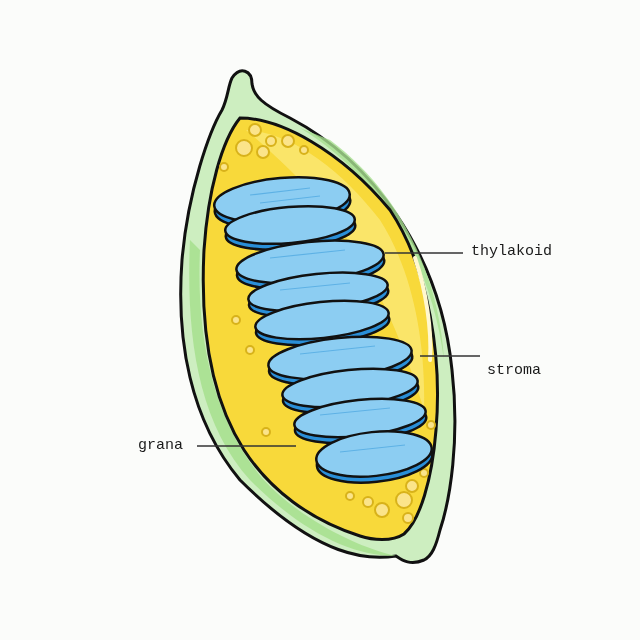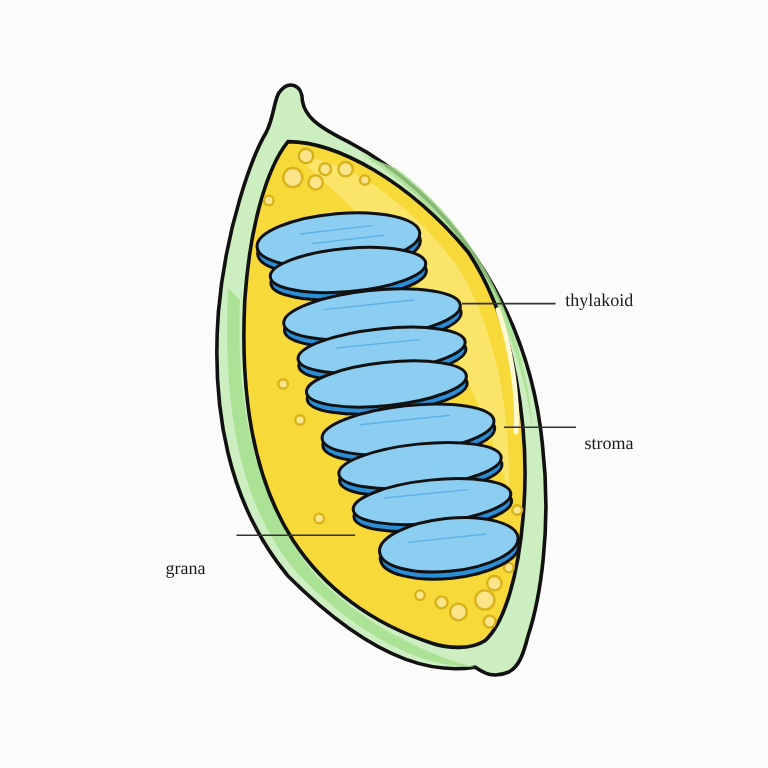--- a/index.html
+++ b/index.html
@@ -1,18 +1,18 @@
 <!DOCTYPE html>
 <html><head>
 <meta charset="utf-8">
 <style>
   html, body { margin:0; padding:0; background:#fbfcfa; }
   #stage { position:relative; width:640px; height:640px; overflow:hidden; background:#fbfcfa; }
   svg { position:absolute; left:0; top:0; }
-  .label { position:absolute; font-family:Liberation Serif, serif; font-size:15px; color:#1a1a1a; }
+  .label { position:absolute; font-family:Liberation Mono, monospace; font-size:15px; color:#1a1a1a; }
 </style>
 </head>
 <body>
 
 <div id="stage">
   <svg width="640" height="640" viewBox="0 0 640 640">
 
     <g>
       <path d="M232,78 C240,66 252,70 252,84 C254,96 262,104 290,118 C370,160 440,250 452,370 C460,440 450,500 440,530 C436,546 432,556 424,560 C410,566 402,560 396,556 C370,560 320,560 240,480 C190,420 176,340 182,260 C188,190 210,130 222,110 C228,98 228,86 232,78 Z" fill="#cdeec0" stroke="#111" stroke-width="3"></path>
       <path d="M190,240 C186,330 196,420 250,480 C300,530 350,556 396,556 C360,548 300,520 262,478 C214,420 196,340 200,250 Z" fill="#a8e090" opacity="0.9"></path>
@@ -96,14 +96,14 @@
 
     <g stroke="#333" stroke-width="1.3">
       <line x1="385" y1="253" x2="463" y2="253"></line>
       <line x1="420" y1="356" x2="480" y2="356"></line>
       <line x1="197" y1="446" x2="296" y2="446"></line>
     </g>
   </svg>
 
   <span class="label" style="left:471px; top:243px;">thylakoid</span>
   <span class="label" style="left:487px; top:362px;">stroma</span>
-  <span class="label" style="left:138px; top:437px;margin-top:29px;">grana</span>
+  <span class="label" style="left:138px; top:437px;">grana</span>
 </div>
 
 </body></html>

